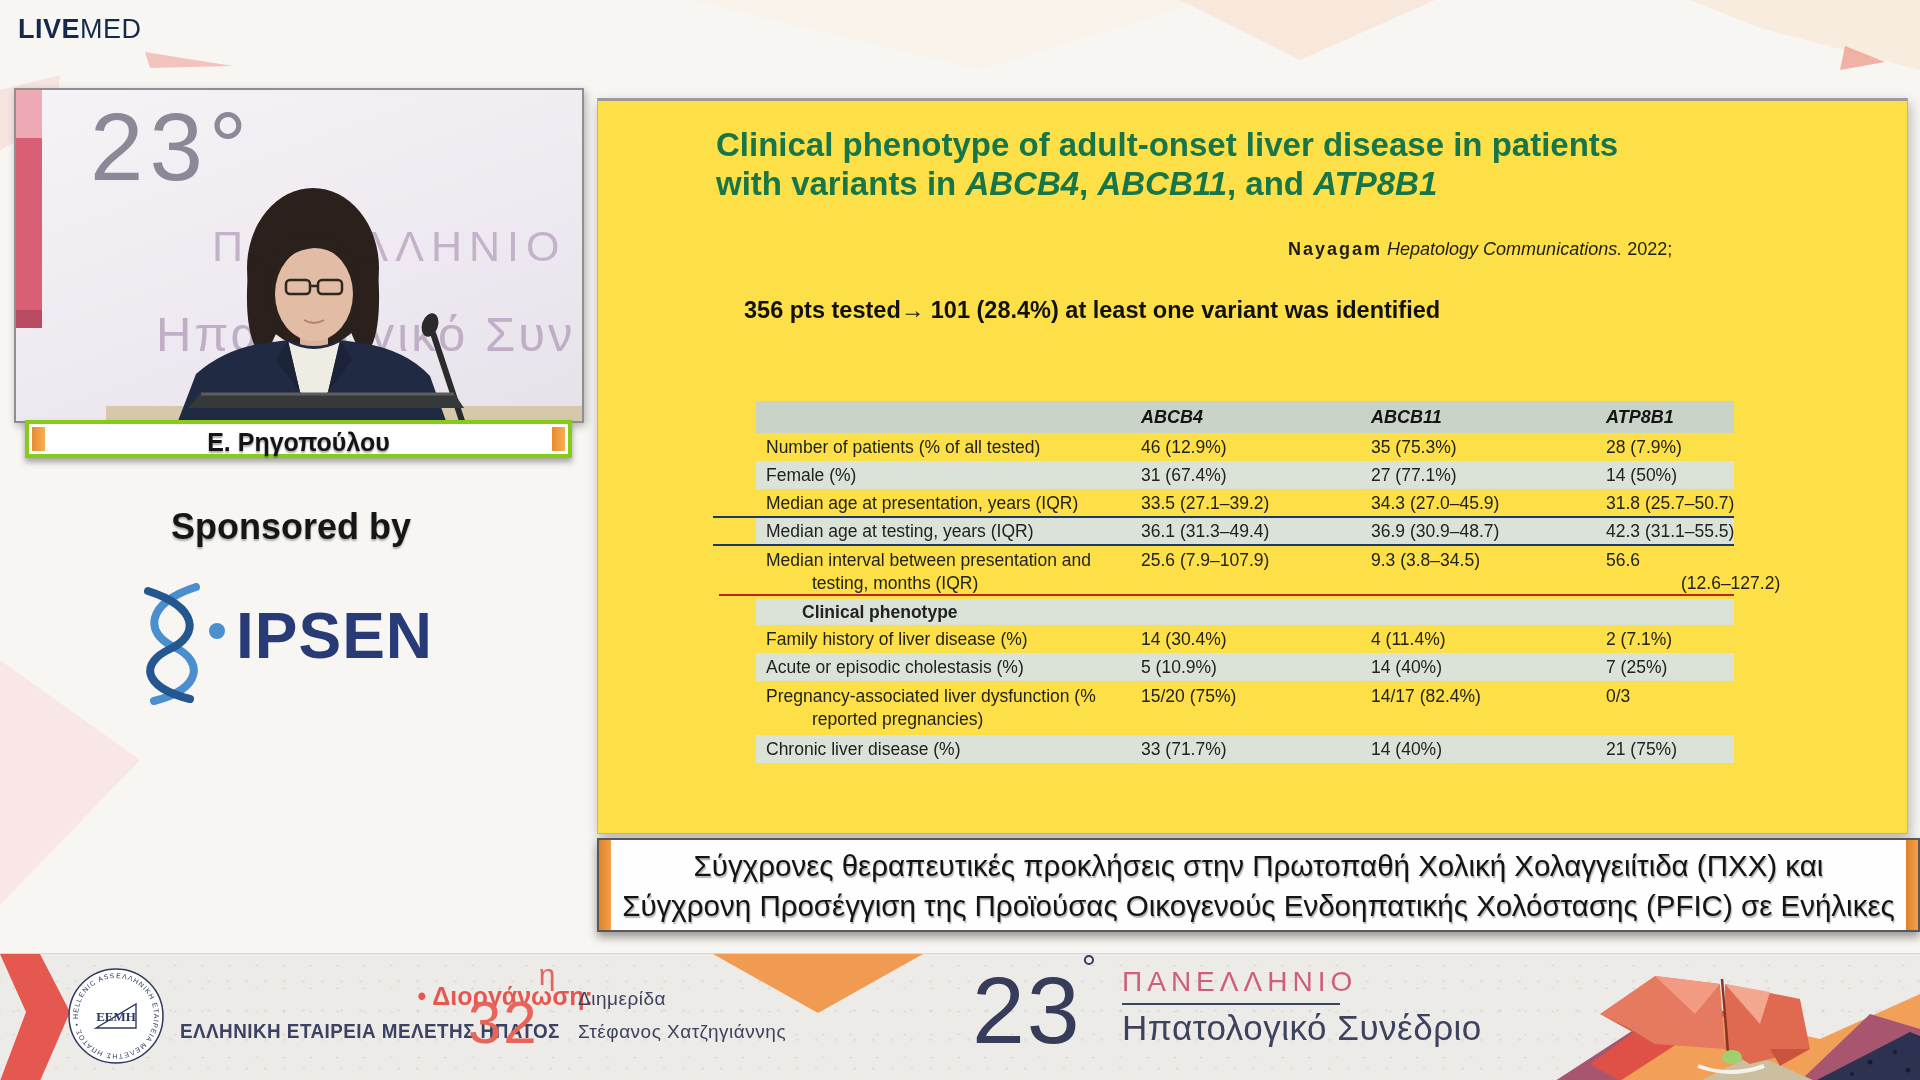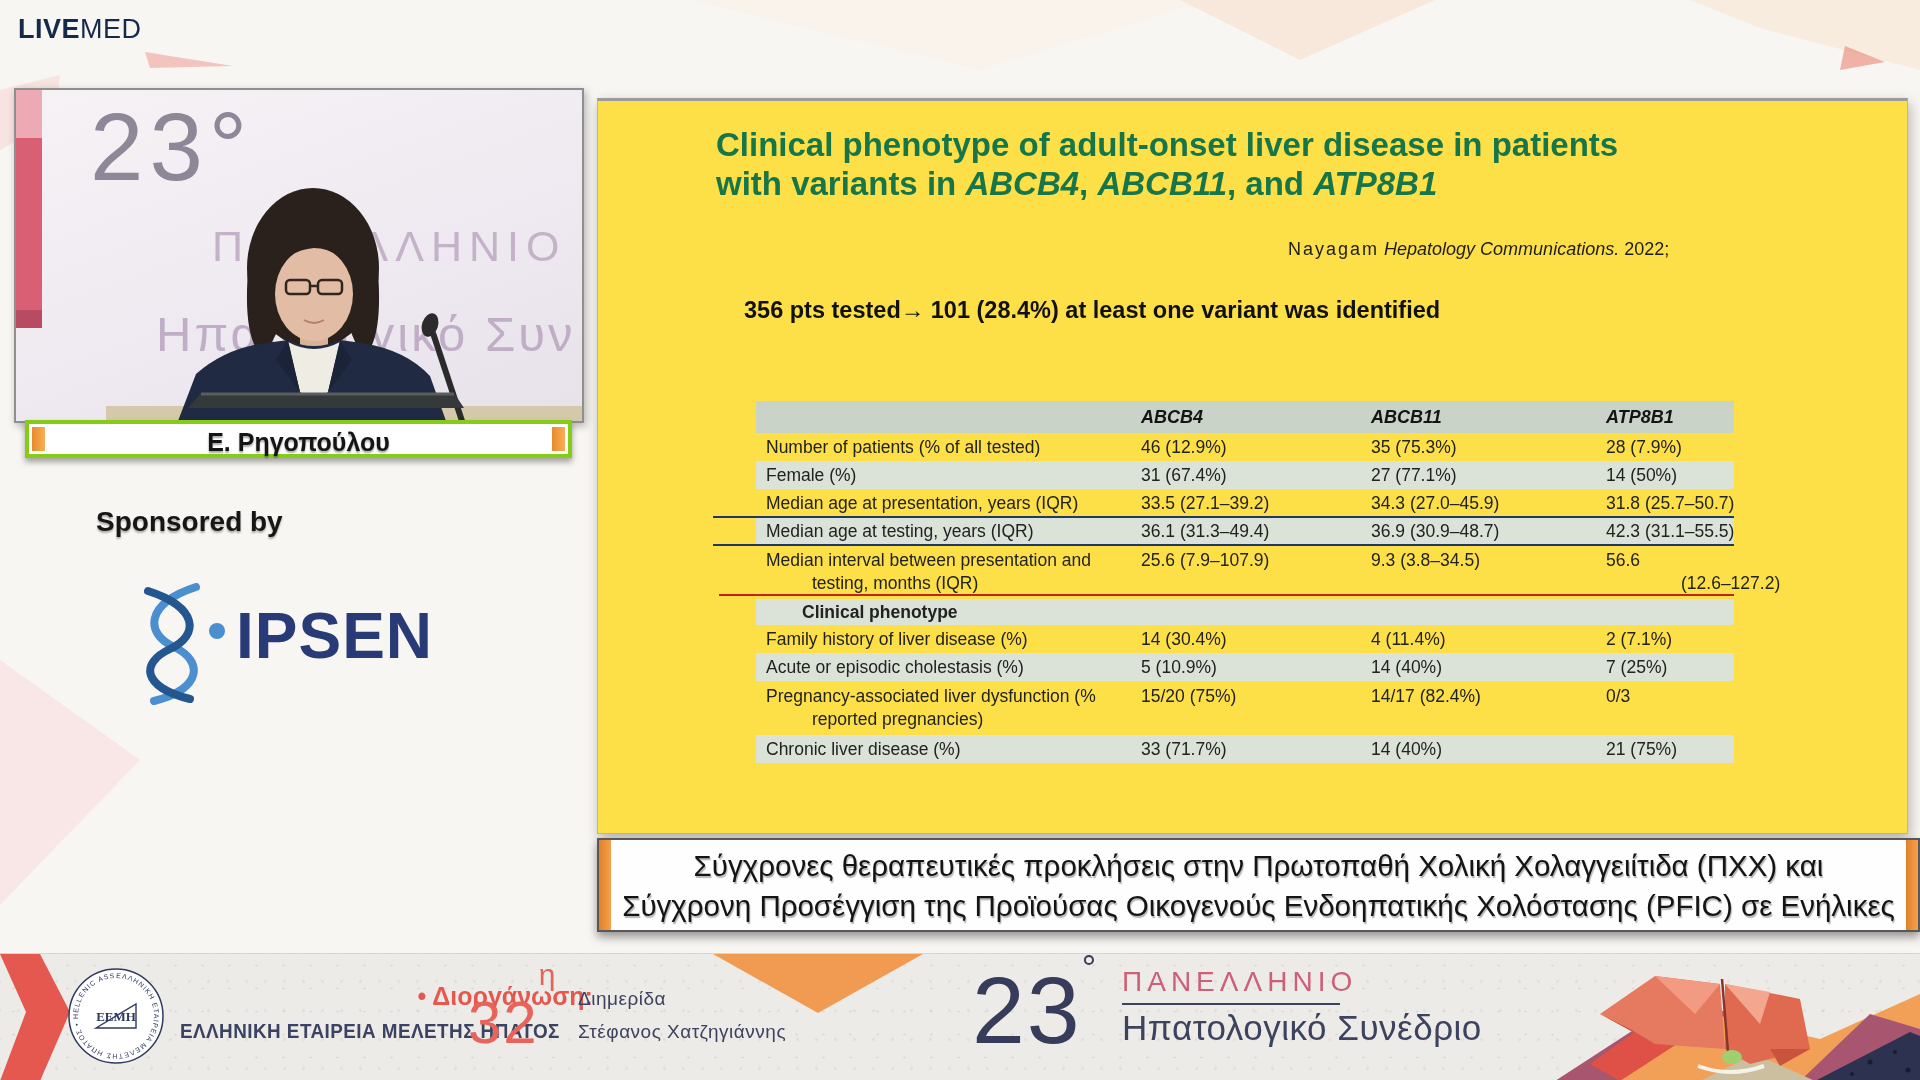--- a/index.html
+++ b/index.html
@@ -31,35 +31,35 @@
   .nameplate{position:absolute;left:25px;top:420px;width:547px;height:38px;z-index:3;
     background:#ffffff;border:4px solid #84cc16;box-sizing:border-box;
     box-shadow:0 4px 6px rgba(0,0,0,.35);}
   .nameplate .cap{position:absolute;top:3px;bottom:3px;width:13px;
     background:linear-gradient(90deg,#e98a2b,#f7ae55);}
   .nameplate .cap.l{left:3px;} .nameplate .cap.r{right:3px;}
   .nameplate .nm{display:block;text-align:center;line-height:36px;font-size:25px;font-weight:700;
     color:#141414;text-shadow:0 2px 2px rgba(0,0,0,.35);}
 
   
-  .sponsored{position:absolute;left:96px;top:506px;width:420px;z-index:3;
-    font-size:28px;font-weight:700;color:#161616;text-shadow:0 2px 2px rgba(0,0,0,.3);}
+  .sponsored{position:absolute;left:81px;top:506px;width:420px;text-align:center;z-index:3;
+    font-size:36px;font-weight:700;color:#161616;text-shadow:0 2px 2px rgba(0,0,0,.3);}
   .ipsen{position:absolute;left:118px;top:583px;width:380px;height:122px;z-index:3;}
   .ipsen .word{position:absolute;left:118px;top:16px;font-size:64px;font-weight:700;
     color:#293b76;letter-spacing:1px;}
 
   
   .slide{position:absolute;left:597px;top:98px;width:1309px;height:732px;z-index:2;
     background:#fde047;border:1px solid #b5b3b6;border-top:3px solid #9c9a9d;box-sizing:content-box;
     box-shadow:2px 5px 12px rgba(0,0,0,.28);}
   .slide-title{position:absolute;left:118px;top:24px;font-size:33px;font-weight:700;
     color:#17754a;line-height:39px;white-space:nowrap;}
   .gene{font-style:italic;}
   .cite{position:absolute;left:690px;top:138px;font-size:18px;color:#1d1d1d;white-space:nowrap;}
-  .cite .auth{font-weight:400;letter-spacing:2px;}
+  .cite .auth{font-weight:700;letter-spacing:2px;}
   .cite .jrnl{font-style:italic;}
   .finding{position:absolute;left:146px;top:196px;font-size:23.5px;font-weight:700;color:#111;white-space:nowrap;}
 
   .table{position:absolute;left:158px;top:300px;width:978px;font-size:17.5px;color:#222;}
   .thead{position:relative;height:32px;line-height:32px;background:#c9d3c8;
     font-weight:700;font-style:italic;font-size:18px;color:#141414;}
   .thead span{position:absolute;top:0;}
   .cx1{left:385px;} .cx2{left:615px;} .cx3{left:850px;}
   .trow{position:relative;height:28px;line-height:28px;background:transparent;}
   .trow.g{background:#dbe2d8;}

